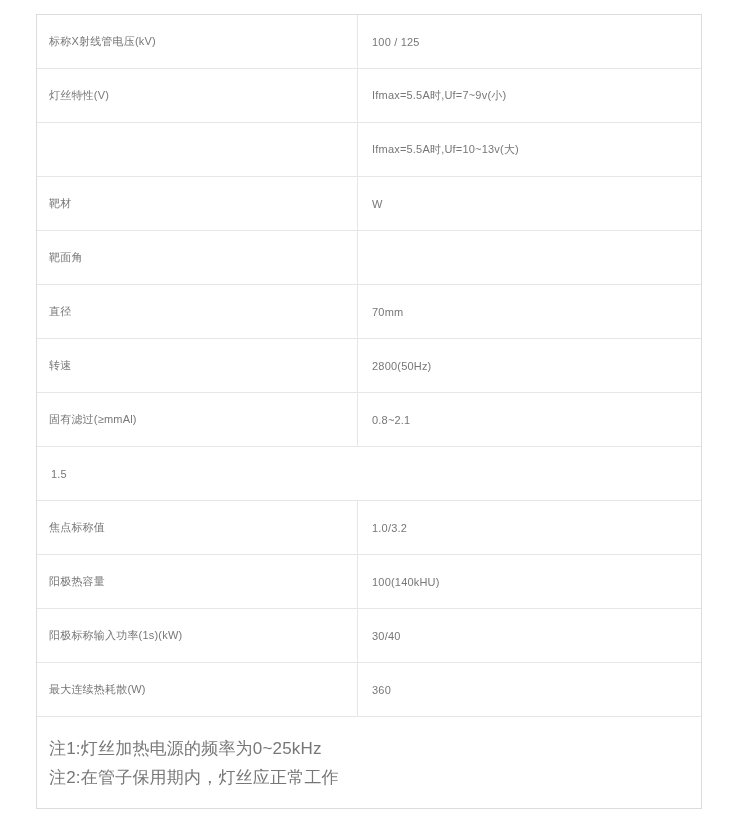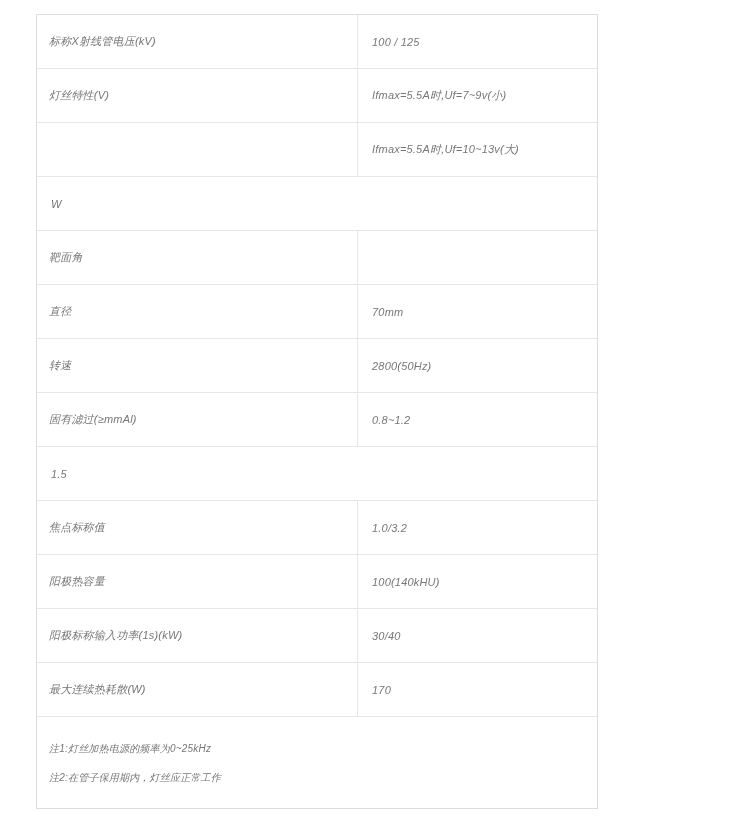--- a/index.html
+++ b/index.html
@@ -13,24 +13,23 @@
     position: relative;
     width: 738px;
     height: 832px;
     background: #ffffff;
     overflow: hidden;
   }
   .spec-table {
     position: absolute;
     left: 36px;
     top: 14px;
-    width: 562px;
+    width: 666px;
     border: 1px solid #dcdcdc;
     background: #ffffff;
-    font-style: italic;
   }
   .tr {
     display: flex;
     height: 54px;
     border-bottom: 1px solid #e6e6e6;
   }
   .td {
     display: flex;
     align-items: center;
     font-size: 11px;
@@ -43,21 +42,21 @@
     padding-left: 12px;
   }
   .td.value {
     flex: 1;
     padding-left: 14px;
   }
   .notes {
     padding: 17px 12px 16px 12px;
   }
   .note-line {
-    font-size: 10px;
+    font-size: 17px;
     color: #777777;
     line-height: 29px;
     letter-spacing: 0.2px;
   }
 </style>
 </head>
 <body>
 
 <div class="page">
   <div class="spec-table">
@@ -71,40 +70,41 @@
       <div class="td label">灯丝特性(V)</div>
       <div class="td value">Ifmax=5.5A时,Uf=7~9v(小)</div>
     </div>
 
     <div class="tr">
       <div class="td label"></div>
       <div class="td value">Ifmax=5.5A时,Uf=10~13v(大)</div>
     </div>
 
     <div class="tr">
+      <div class="td label">靶材</div>
       <div class="td value">W</div>
     </div>
 
     <div class="tr">
       <div class="td label">靶面角</div>
     </div>
 
     <div class="tr">
       <div class="td label">直径</div>
       <div class="td value">70mm</div>
     </div>
 
     <div class="tr">
       <div class="td label">转速</div>
       <div class="td value">2800(50Hz)</div>
     </div>
 
     <div class="tr">
       <div class="td label">固有滤过(≥mmAl)</div>
-      <div class="td value">0.8~1.2</div>
+      <div class="td value">0.8~2.1</div>
     </div>
 
     <div class="tr">
       <div class="td value">1.5</div>
     </div>
 
     <div class="tr">
       <div class="td label">焦点标称值</div>
       <div class="td value">1.0/3.2</div>
     </div>
@@ -114,21 +114,21 @@
       <div class="td value">100(140kHU)</div>
     </div>
 
     <div class="tr">
       <div class="td label">阳极标称输入功率(1s)(kW)</div>
       <div class="td value">30/40</div>
     </div>
 
     <div class="tr">
       <div class="td label">最大连续热耗散(W)</div>
-      <div class="td value">170</div>
+      <div class="td value">360</div>
     </div>
 
     <div class="notes">
       <div class="note-line">注1:灯丝加热电源的频率为0~25kHz</div>
       <div class="note-line">注2:在管子保用期内，灯丝应正常工作</div>
     </div>
 
   </div>
 </div>
 

